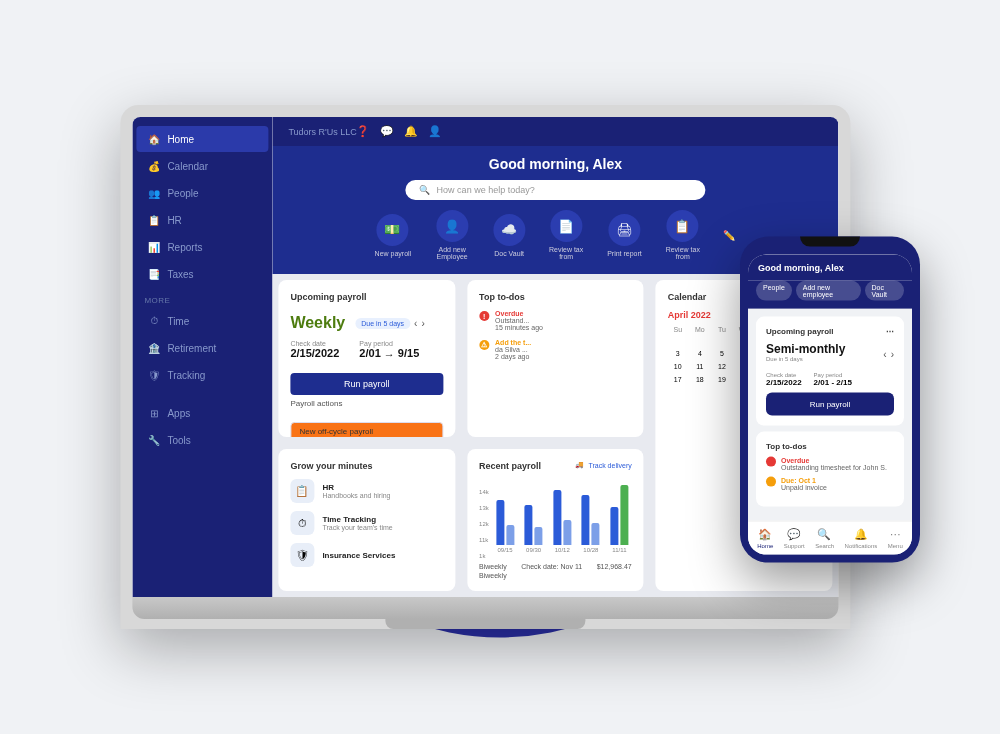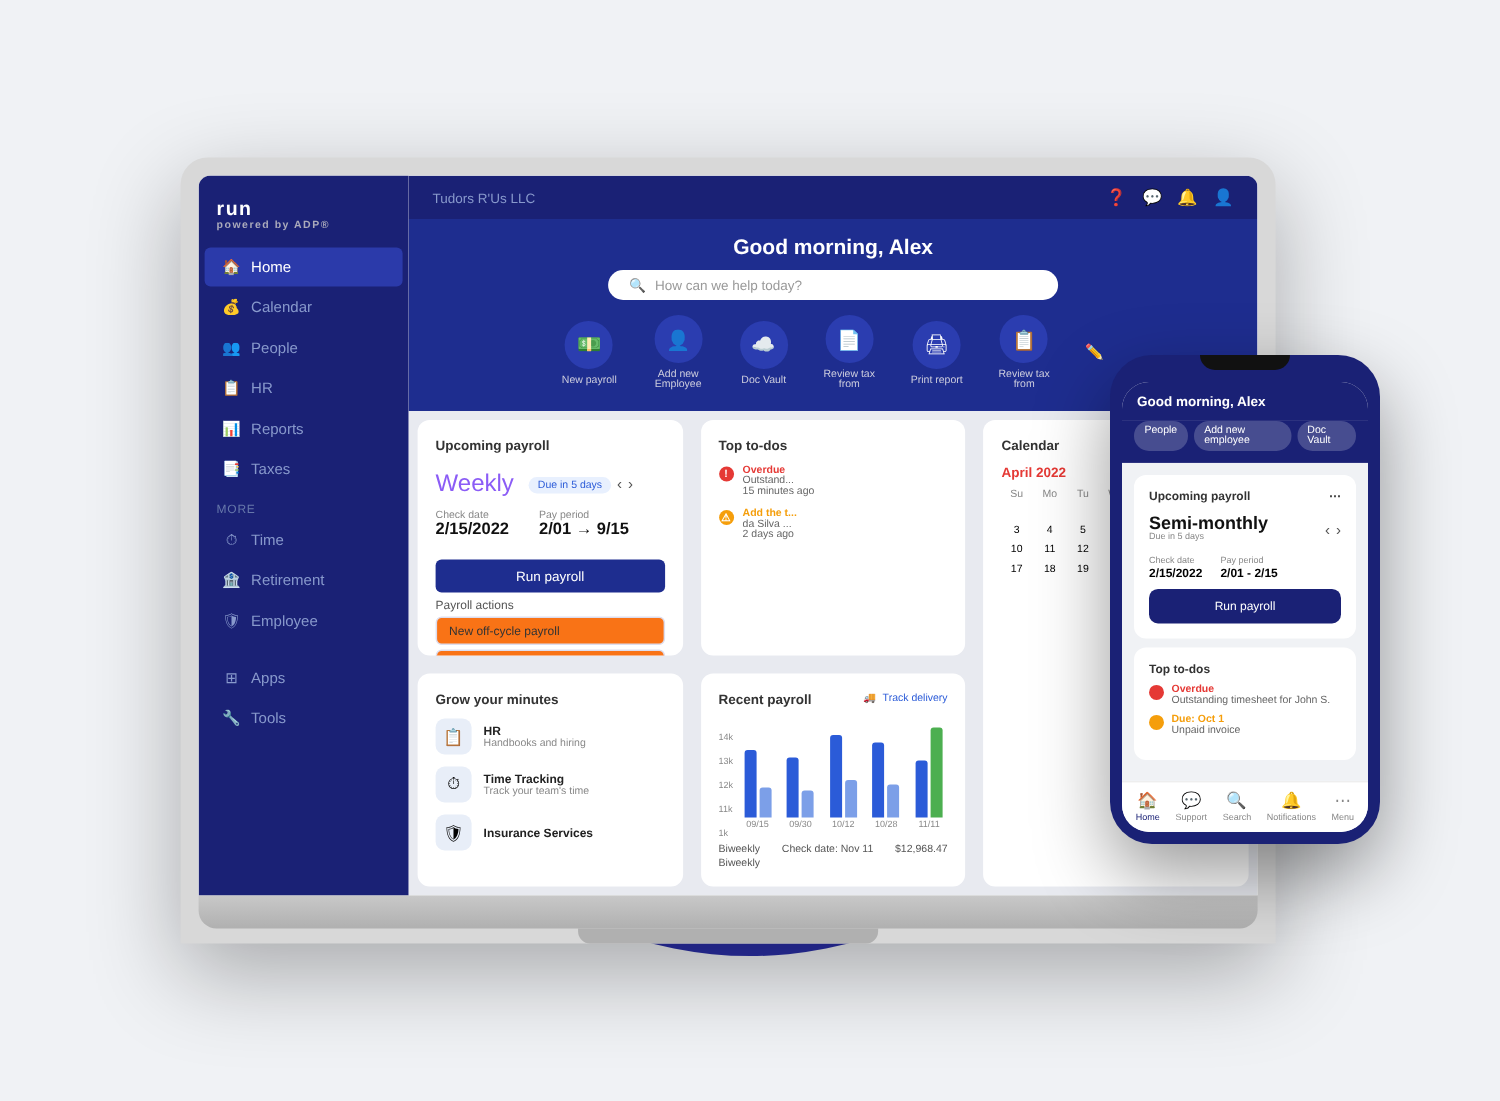--- a/index.html
+++ b/index.html
@@ -153,21 +153,21 @@
       flex-direction: column;
       overflow: hidden;
     }
 
     
     .top-bar {
       background: #1a2175;
       padding: 8px 16px;
       display: flex;
       align-items: center;
-      justify-content: space-between;
+      justify-content: flex-start;
     }
 
     .top-bar-company {
       color: #8899cc;
       font-size: 9px;
     }
 
     .top-bar-icons {
       display: flex;
       gap: 10px;
@@ -262,22 +262,22 @@
       margin-bottom: 8px;
     }
 
     
     .payroll-card {
       grid-column: 1 / 2;
     }
 
     .payroll-type {
       font-size: 16px;
-      font-weight: 400;
-      color: #8b5cf6;
+      font-weight: 700;
+      color: #4d7c0f;
     }
 
     .payroll-badge {
       display: inline-block;
       background: #e8f0fe;
       color: #2b5bd8;
       border-radius: 10px;
       padding: 2px 6px;
       font-size: 7px;
       margin-left: 6px;
@@ -312,21 +312,21 @@
       margin-top: 6px;
     }
 
     .payroll-actions-section {
       margin-top: 4px;
     }
 
     .payroll-action-label {
       font-size: 8px;
       color: #555;
-      margin-bottom: 3px;
+      margin-bottom: 14px;
     }
 
     .payroll-action-btn {
       display: block;
       width: 100%;
       border: 1px solid #dde;
       background: #f97316;
       border-radius: 4px;
       padding: 4px 8px;
       font-size: 8px;
@@ -700,26 +700,20 @@
 <body>
 
 <div class="bg-circle"></div>
 
 <div class="laptop-wrapper">
   <div class="laptop">
     <div class="laptop-screen">
       <div class="app-container">
 
         <div class="sidebar">
-          <div class="sidebar-logo">
-            <div>
-              <div class="logo-run">run</div>
-              <div class="logo-adp">powered by ADP®</div>
-            </div>
-          </div>
           <nav class="sidebar-nav">
             <div class="nav-item active">
               <span class="nav-icon">🏠</span>
               <span>Home</span>
             </div>
             <div class="nav-item">
               <span class="nav-icon">💰</span>
               <span>Calendar</span>
             </div>
             <div class="nav-item">
@@ -742,21 +736,21 @@
             <div class="nav-item">
               <span class="nav-icon">⏱</span>
               <span>Time</span>
             </div>
             <div class="nav-item">
               <span class="nav-icon">🏦</span>
               <span>Retirement</span>
             </div>
             <div class="nav-item">
               <span class="nav-icon">🛡</span>
-              <span>Employee</span>
+              <span>Tracking</span>
             </div>
             <div class="nav-section-label"></div>
             <div class="nav-item">
               <span class="nav-icon">⊞</span>
               <span>Apps</span>
             </div>
             <div class="nav-item">
               <span class="nav-icon">🔧</span>
               <span>Tools</span>
             </div>

